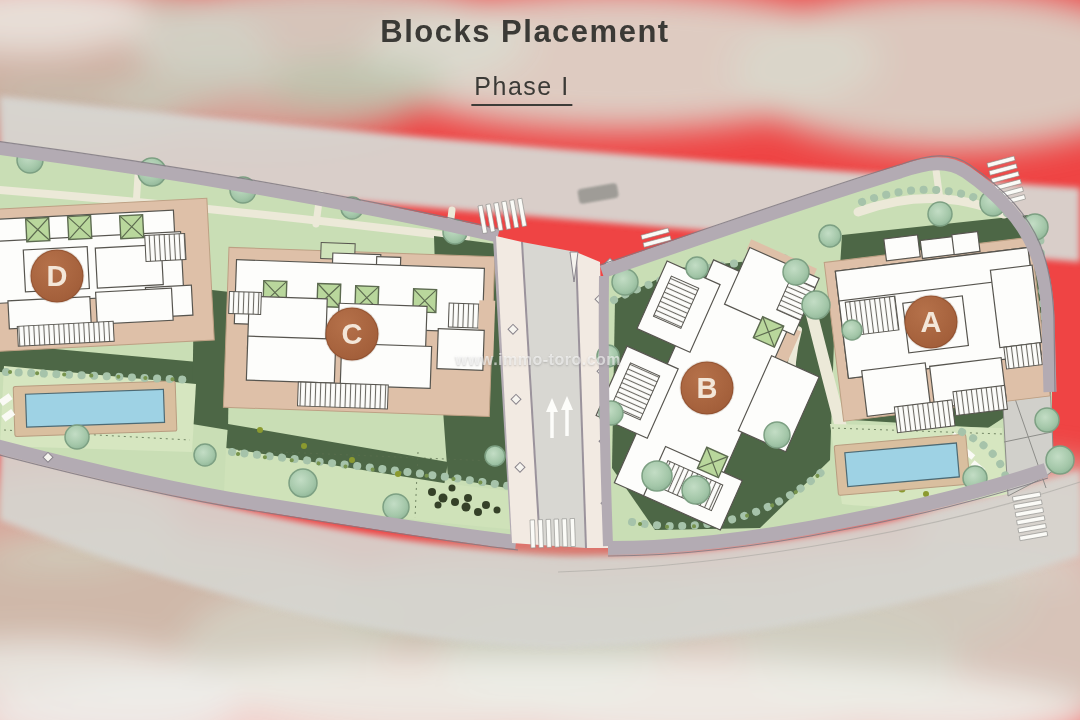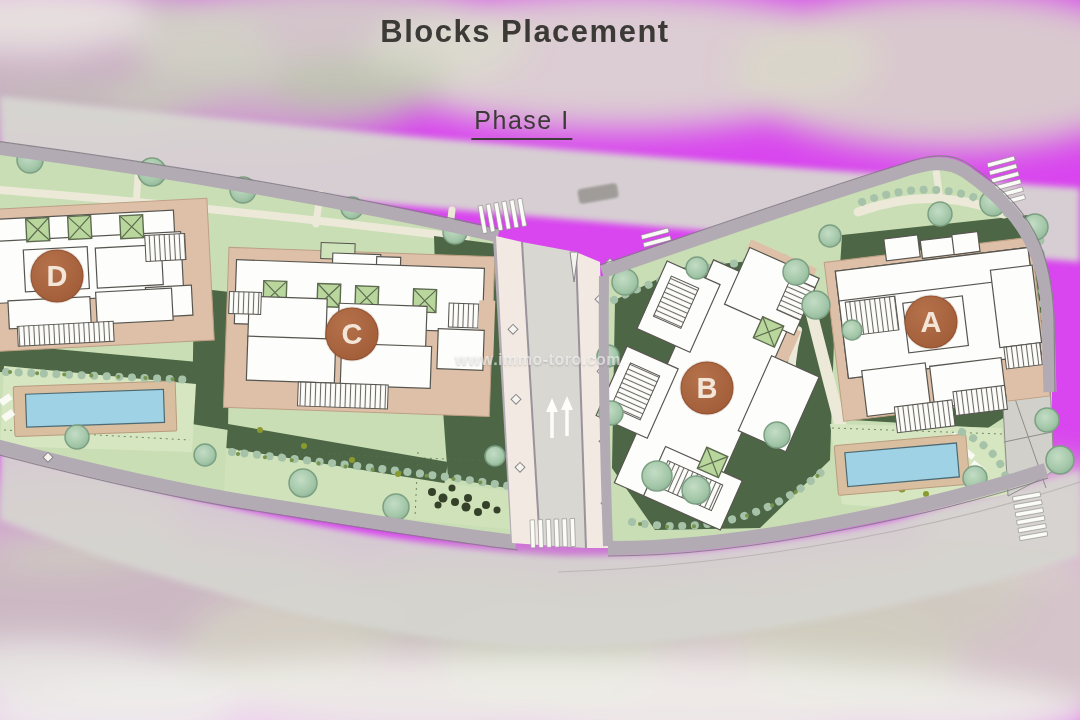--- a/index.html
+++ b/index.html
@@ -1,18 +1,18 @@
 <!DOCTYPE html>
 <html><head>
 <meta charset="utf-8">
 <style>
   html,body{margin:0;padding:0;background:#888;}
   #stage{
     position:relative;width:1080px;height:720px;overflow:hidden;
-    background:#d946ef;font-family:"Liberation Sans",sans-serif;
+    background:#ef4444;font-family:"Liberation Sans",sans-serif;
   }
   #plan-svg{position:absolute;left:0;top:0;}
   
   .bld{fill:#fdfdfb;stroke:#57554f;stroke-width:1.2;stroke-linejoin:miter;}
   .plinth{fill:#dec0a8;stroke:#bda084;stroke-width:1;}
   .tan{fill:#dec0a8;}
   .dark{fill:#4d6746;}
   .lawn{fill:#c9deb5;}
   .lawn2{fill:#d6e6c0;}
   .walkband{stroke:#b3abb3;fill:none;}
@@ -33,21 +33,21 @@
   .roadline{stroke:#a8a7a2;stroke-width:1.2;fill:none;opacity:.6;}
   
   .title{
     position:absolute;left:525px;top:14px;transform:translateX(-50%);
     font-size:31px;font-weight:700;letter-spacing:1.5px;color:#3b3a36;
     white-space:nowrap;
   }
   .subtitle{
     position:absolute;left:522px;top:72px;transform:translateX(-50%);
     font-size:25px;font-weight:400;letter-spacing:1.5px;color:#3b3a36;
-    border-bottom:2px solid #3d3c38;padding:0 3px 3px 3px;white-space:nowrap;margin-top:34px;
+    border-bottom:2px solid #3d3c38;padding:0 3px 3px 3px;white-space:nowrap;
   }
   .watermark{
     position:absolute;left:538px;top:360px;transform:translate(-50%,-50%);
     font-size:16px;font-weight:700;letter-spacing:.5px;
     color:rgba(255,255,255,.58);text-shadow:0 1px 2px rgba(110,110,110,.35);
     white-space:nowrap;
   }
   .badge{
     position:absolute;width:53px;height:53px;border-radius:50%;
     transform:translate(-50%,-50%);

